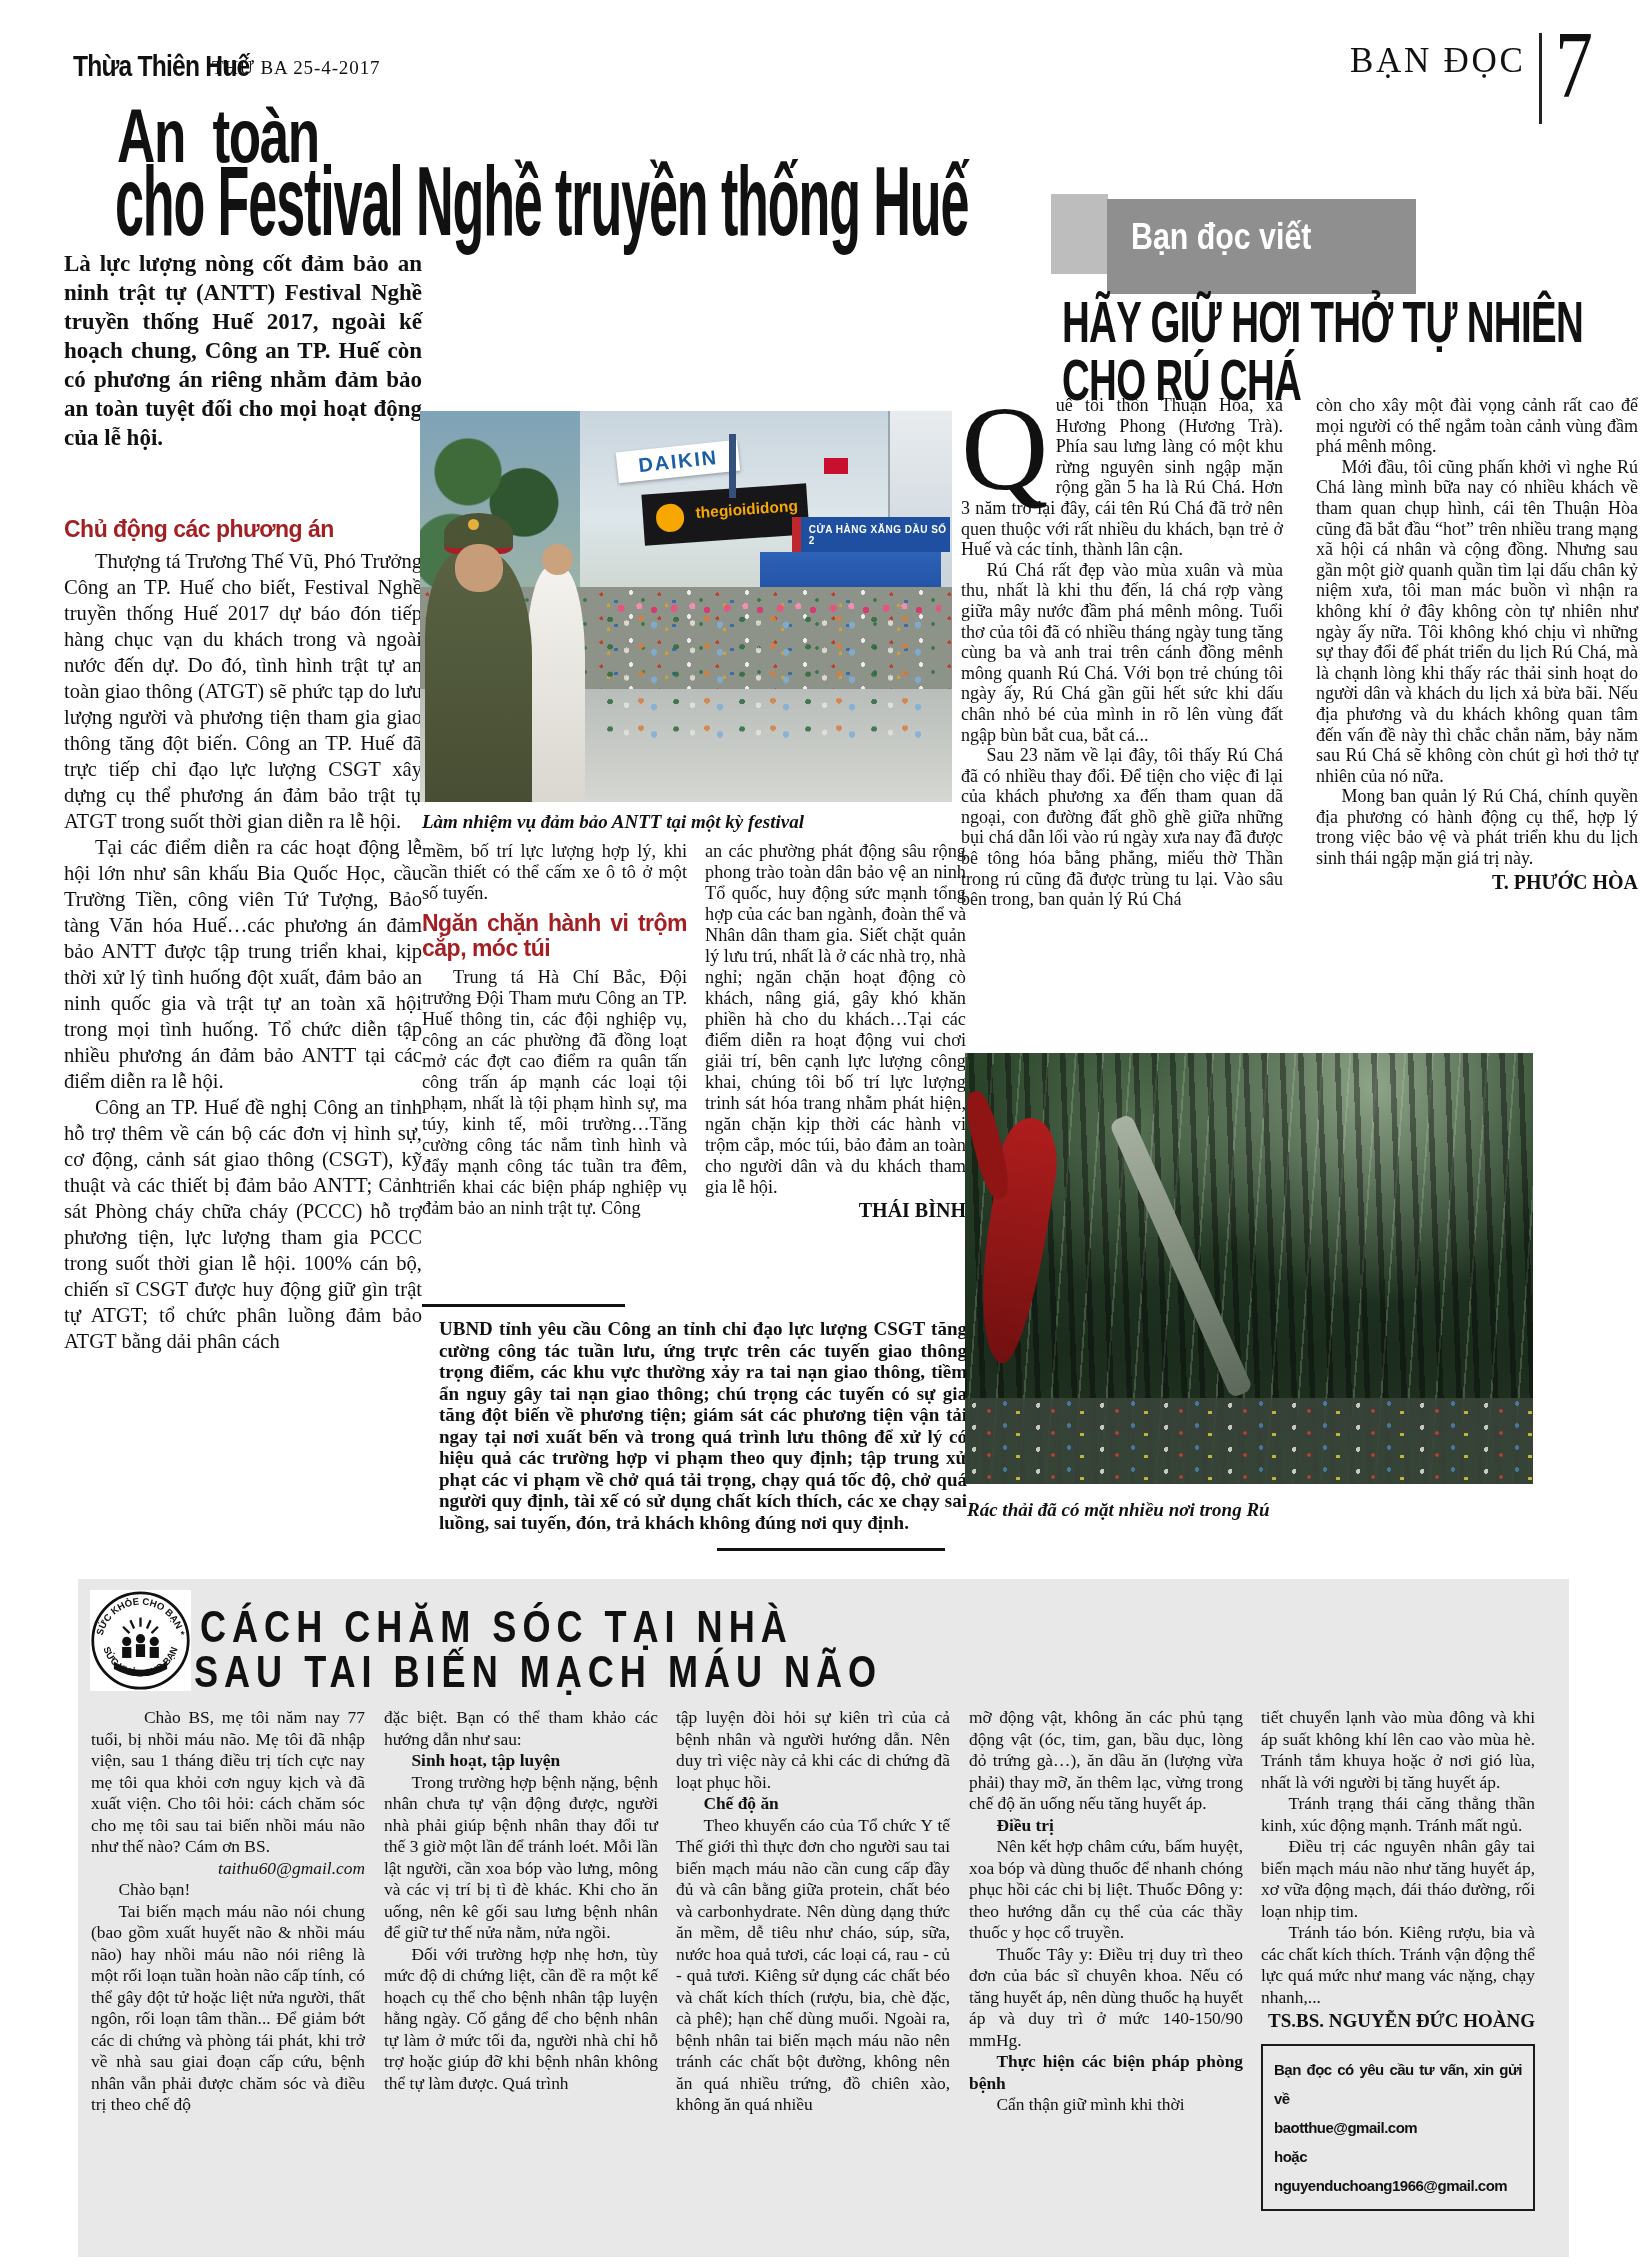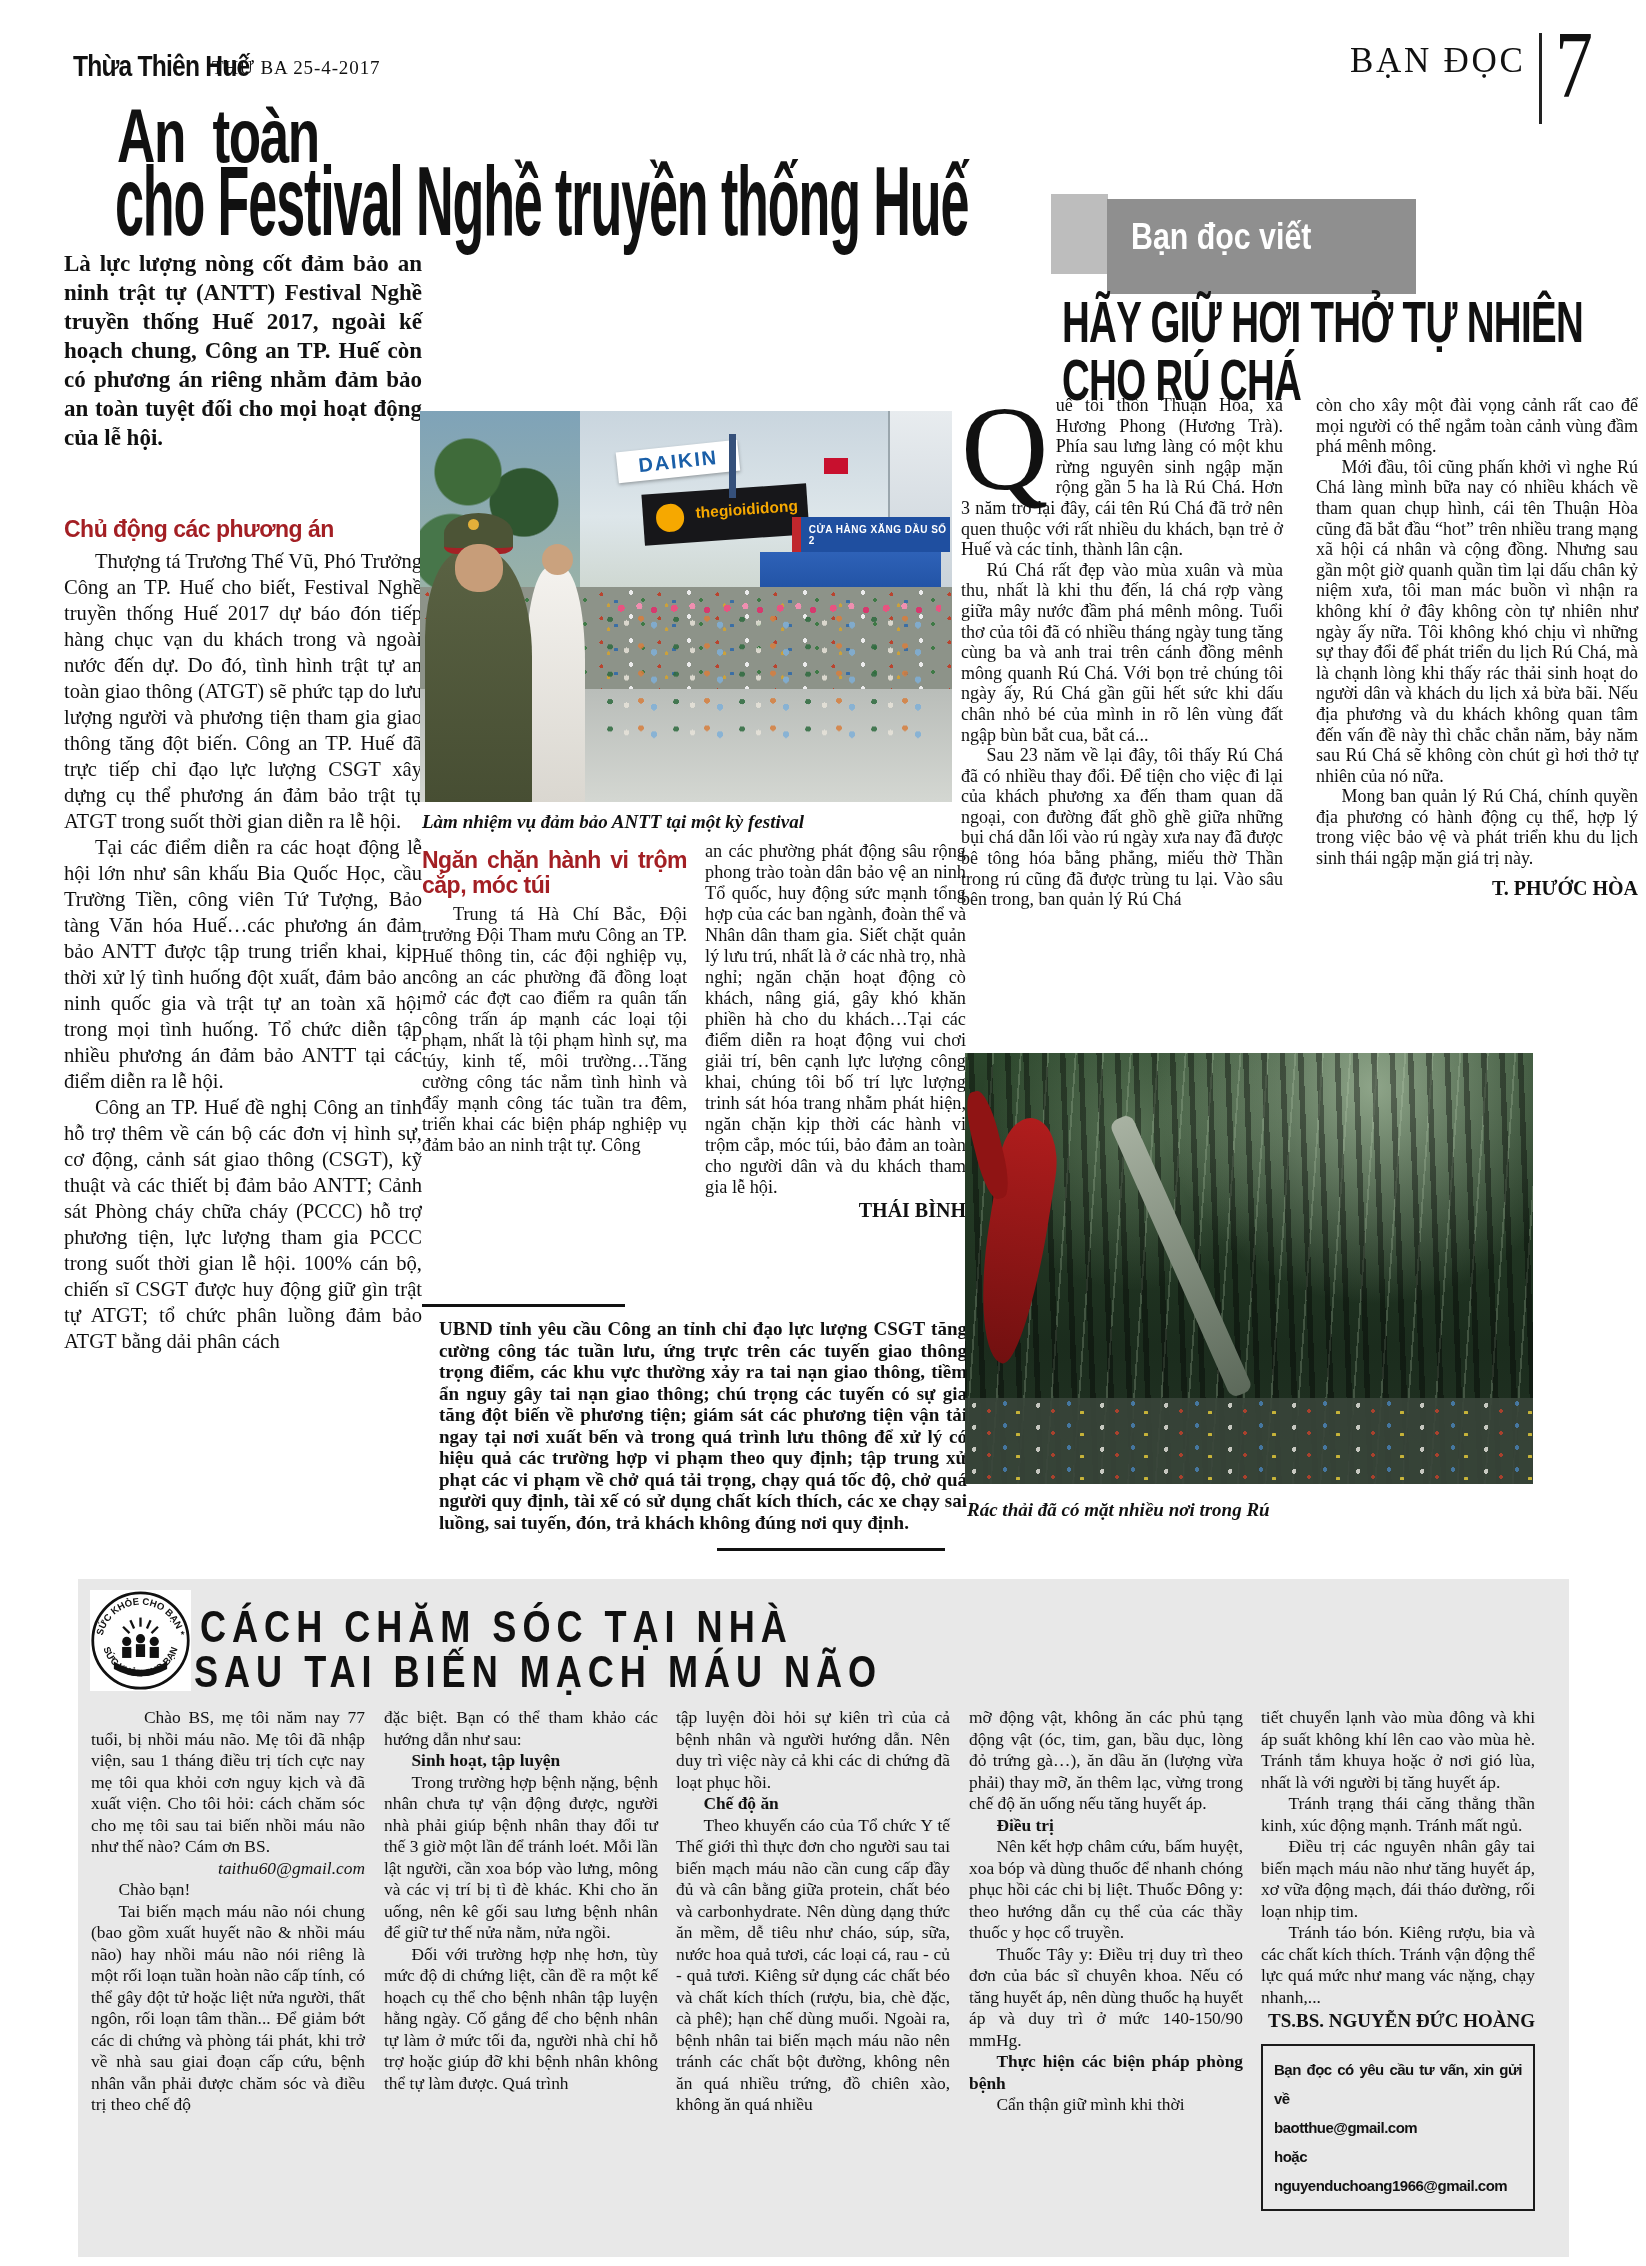--- a/index.html
+++ b/index.html
@@ -102,20 +102,21 @@
     <div class="abs" style="left:20%;top:40%;width:11%;height:60%;background:linear-gradient(#f4f2ee,#dad7d0);border-radius:40% 40% 0 0;"></div>
     <div class="abs" style="left:23%;top:34%;width:31px;height:31px;border-radius:50%;background:#caa27e;"></div>
     <div class="abs" style="left:1%;top:36%;width:20%;height:64%;background:linear-gradient(#5a6243,#474e33);border-radius:34% 42% 0 0;"></div>
     <div class="abs" style="left:4.5%;top:26%;width:13%;height:9%;background:#4c5436;border-radius:50% 50% 18% 18%;border-bottom:6.4px solid #a42125;"></div>
     <div class="abs" style="left:9%;top:27.5%;width:11px;height:11px;border-radius:50%;background:#e3b03a;"></div>
     <div class="abs" style="left:6.5%;top:34%;width:48px;height:48px;border-radius:46%;background:#c79d79;"></div>
   </div>
   <div class="abs caption" style="left:422px;top:811px;width:532px;">Làm nhiệm vụ đảm bảo ANTT tại một kỳ festival</div>
 
   <div class="abs bodycol2 just ind" style="left:422px;top:841px;width:265px;">
+    <p class="noind">mềm, bố trí lực lượng hợp lý, khi cần thiết có thể cấm xe ô tô ở một số tuyến.</p>
     <div class="subhead-red" style="margin:7.3px 0 5.5px 0;">Ngăn chặn hành vi trộm cắp, móc túi</div>
     <p>Trung tá Hà Chí Bắc, Đội trưởng Đội Tham mưu Công an TP. Huế thông tin, các đội nghiệp vụ, công an các phường đã đồng loạt mở các đợt cao điểm ra quân tấn công trấn áp mạnh các loại tội phạm, nhất là tội phạm hình sự, ma túy, kinh tế, môi trường…Tăng cường công tác nắm tình hình và đẩy mạnh công tác tuần tra đêm, triển khai các biện pháp nghiệp vụ đảm bảo an ninh trật tự. Công</p>
   </div>
   <div class="abs bodycol2 just ind" style="left:705px;top:841px;width:261px;">
     <p class="noind">an các phường phát động sâu rộng phong trào toàn dân bảo vệ an ninh Tổ quốc, huy động sức mạnh tổng hợp của các ban ngành, đoàn thể và Nhân dân tham gia. Siết chặt quản lý lưu trú, nhất là ở các nhà trọ, nhà nghỉ; ngăn chặn hoạt động cò khách, nâng giá, gây khó khăn phiền hà cho du khách…Tại các điểm diễn ra hoạt động vui chơi giải trí, bên cạnh lực lượng công khai, chúng tôi bố trí lực lượng trinh sát hóa trang nhằm phát hiện, ngăn chặn kịp thời các hành vi trộm cắp, móc túi, bảo đảm an toàn cho người dân và du khách tham gia lễ hội.</p>
     <div class="byline" style="font-size:20px;margin-top:1.8px;">THÁI BÌNH</div>
   </div>
 
   <div class="abs hrule" style="left:422px;top:1304px;width:203px;"></div>
   <div class="abs note just" style="left:439px;top:1318px;width:528px;">UBND tỉnh yêu cầu Công an tỉnh chỉ đạo lực lượng CSGT tăng cường công tác tuần lưu, ứng trực trên các tuyến giao thông trọng điểm, các khu vực thường xảy ra tai nạn giao thông, tiềm ẩn nguy gây tai nạn giao thông; chú trọng các tuyến có sự gia tăng đột biến về phương tiện; giám sát các phương tiện vận tải ngay tại nơi xuất bến và trong quá trình lưu thông để xử lý có hiệu quả các trường hợp vi phạm theo quy định; tập trung xử phạt các vi phạm về chở quá tải trọng, chạy quá tốc độ, chở quá người quy định, tài xế có sử dụng chất kích thích, các xe chạy sai luồng, sai tuyến, đón, trả khách không đúng nơi quy định.</div>
@@ -136,21 +137,21 @@
 
   <div class="abs r-body just ind" style="left:961px;top:395px;width:322px;">
     <p class="noind"><span class="dropcap">Q</span><span>uê tôi thôn Thuận Hòa, xã Hương Phong (Hương Trà). Phía sau lưng làng có một khu rừng nguyên sinh ngập mặn rộng gần 5 ha là Rú Chá. Hơn 3 năm trở lại đây, cái tên Rú Chá đã trở nên quen thuộc với rất nhiều du khách, bạn trẻ ở Huế và các tỉnh, thành lân cận.</span></p>
     <p style="text-indent:25.6px;">Rú Chá rất đẹp vào mùa xuân và mùa thu, nhất là khi thu đến, lá chá rợp vàng giữa mây nước đầm phá mênh mông. Tuổi thơ của tôi đã có nhiều tháng ngày tung tăng cùng ba và anh trai trên cánh đồng mênh mông quanh Rú Chá. Với bọn trẻ chúng tôi ngày ấy, Rú Chá gần gũi hết sức khi dấu chân nhỏ bé của mình in rõ lên vùng đất ngập bùn bắt cua, bắt cá...</p>
     <p style="text-indent:25.6px;">Sau 23 năm về lại đây, tôi thấy Rú Chá đã có nhiều thay đổi. Để tiện cho việc đi lại của khách phương xa đến tham quan dã ngoại, con đường đất ghồ ghề giữa những bụi chá dẫn lối vào rú ngày xưa nay đã được bê tông hóa bằng phẳng, miếu thờ Thần trong rú cũng đã được trùng tu lại. Vào sâu bên trong, ban quản lý Rú Chá</p>
   </div>
   <div class="abs r-body just ind" style="left:1316px;top:395px;width:322px;">
     <p class="noind">còn cho xây một đài vọng cảnh rất cao để mọi người có thể ngắm toàn cảnh vùng đầm phá mênh mông.</p>
     <p style="text-indent:25.6px;">Mới đầu, tôi cũng phấn khởi vì nghe Rú Chá làng mình bữa nay có nhiều khách về tham quan chụp hình, cái tên Thuận Hòa cũng đã bắt đầu “hot” trên nhiều trang mạng xã hội cá nhân và cộng đồng. Nhưng sau gần một giờ quanh quần tìm lại dấu chân kỷ niệm xưa, tôi man mác buồn vì nhận ra không khí ở đây không còn tự nhiên như ngày ấy nữa. Tôi không khó chịu vì những sự thay đổi để phát triển du lịch Rú Chá, mà là chạnh lòng khi thấy rác thải sinh hoạt do người dân và khách du lịch xả bừa bãi. Nếu địa phương và du khách không quan tâm đến vấn đề này thì chắc chắn năm, bảy năm sau Rú Chá sẽ không còn chút gì hơi thở tự nhiên của nó nữa.</p>
     <p style="text-indent:25.6px;">Mong ban quản lý Rú Chá, chính quyền địa phương có hành động cụ thể, hợp lý trong việc bảo vệ và phát triển khu du lịch sinh thái ngập mặn giá trị này.</p>
-    <div class="byline" style="font-size:20px;margin-top:9px;">T. PHƯỚC HÒA</div>
+    <div class="byline" style="font-size:20px;margin-top:3px;">T. PHƯỚC HÒA</div>
   </div>
 
   <div class="abs photo" style="left:965px;top:1053px;width:568px;height:431px;background:repeating-linear-gradient(88deg,rgba(0,0,0,.38) 0 5.5px,transparent 5.5px 18.3px),repeating-linear-gradient(94deg,rgba(200,220,190,.22) 0 1.8px,transparent 1.8px 27.4px),radial-gradient(circle at 72% 8%,rgba(225,245,215,.55),transparent 38%),radial-gradient(circle at 30% 18%,rgba(190,220,180,.3),transparent 30%),linear-gradient(#2c462c,#1b2c1d 68%,#233324);">
     <div class="abs" style="left:36%;top:12%;width:24px;height:302px;background:linear-gradient(#a8b2a2,#5c695a);transform:rotate(-24deg);border-radius:9.1px;"></div>
     <div class="abs" style="left:22px;top:64px;width:58px;height:247px;background:linear-gradient(#b01d1d,#711010);border-radius:46% 54% 40% 60%/18% 22% 60% 55%;transform:rotate(9deg);"></div>
     <div class="abs" style="left:9.1px;top:37px;width:27.4px;height:110px;background:#8f1414;border-radius:40%;transform:rotate(-14deg);"></div>
     <div class="abs" style="left:0;bottom:0;right:0;height:20%;background-image:radial-gradient(4.6px 4.6px at 9.1px 7.3px,#d9d9d2 50%,transparent 52%),radial-gradient(3.7px 3.7px at 24px 12.8px,#b8432f 50%,transparent 52%),radial-gradient(4.6px 4.6px at 40px 5.5px,#4a7fae 50%,transparent 52%),radial-gradient(3.7px 3.7px at 53px 14.6px,#d9c23c 50%,transparent 52%);background-size:64px 22px;background-color:#39453a;opacity:.9;"></div>
   </div>
   <div class="abs caption" style="left:967px;top:1499px;width:568px;">Rác thải đã có mặt nhiều nơi trong Rú</div>
 

